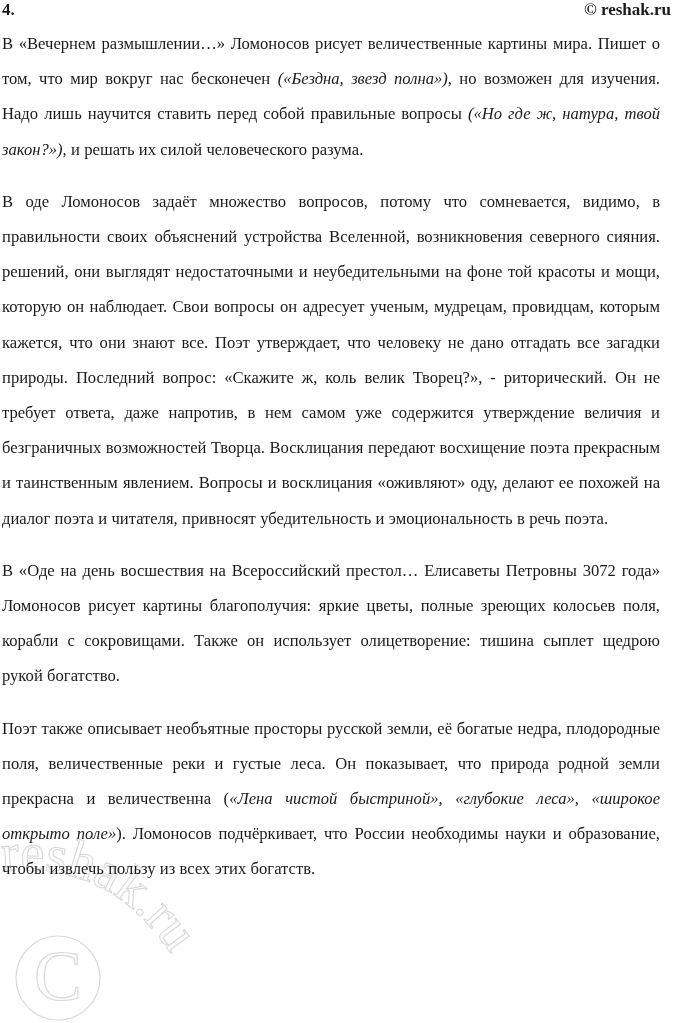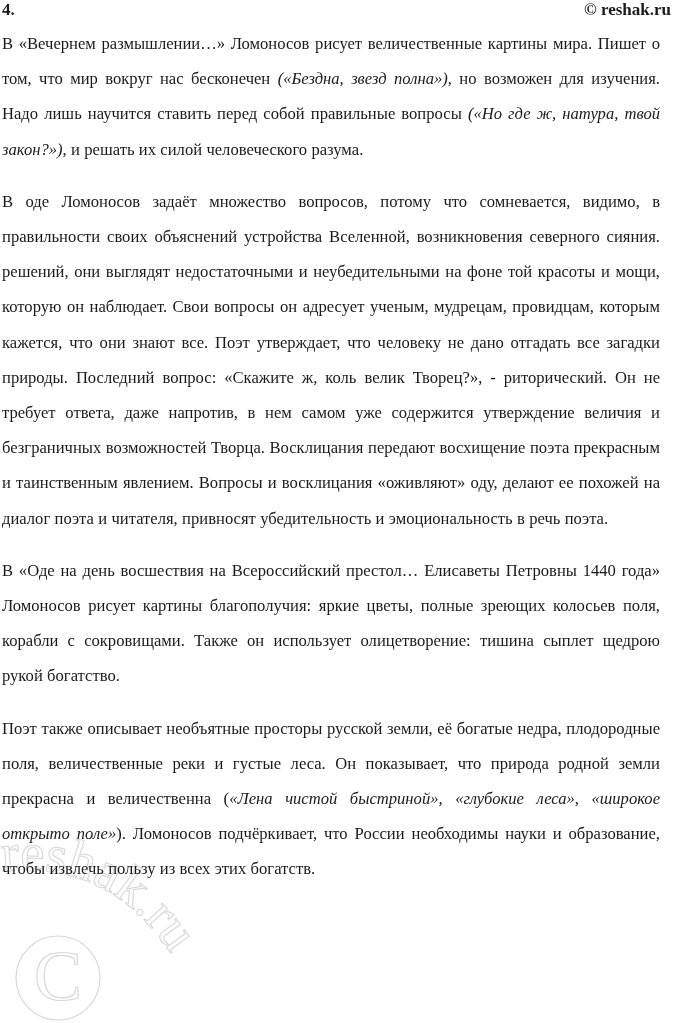--- a/index.html
+++ b/index.html
@@ -104,17 +104,17 @@
   </div>
 
   <div class="header">
     <div class="q-number">4.</div>
     <div class="copyright">© reshak.ru</div>
   </div>
 
   <div class="content">
       <p class="para"><span>В «Вечернем размышлении…» Ломоносов рисует величественные картины мира. Пишет о том, что мир вокруг нас бесконечен </span><span class="it">(«Бездна, звезд полна»)</span><span>, но возможен для изучения. Надо лишь научится ставить перед собой правильные вопросы </span><span class="it">(«Но где ж, натура, твой закон?»)</span><span>, и решать их силой человеческого разума.</span></p>
       <p class="para"><span>В оде Ломоносов задаёт множество вопросов, потому что сомневается, видимо, в правильности своих объяснений устройства Вселенной, возникновения северного сияния. решений, они выглядят недостаточными и неубедительными на фоне той красоты и мощи, которую он наблюдает. Свои вопросы он адресует ученым, мудрецам, провидцам, которым кажется, что они знают все. Поэт утверждает, что человеку не дано отгадать все загадки природы. Последний вопрос: «Скажите ж, коль велик Творец?», - риторический. Он не требует ответа, даже напротив, в нем самом уже содержится утверждение величия и безграничных возможностей Творца. Восклицания передают восхищение поэта прекрасным и таинственным явлением. Вопросы и восклицания «оживляют» оду, делают ее похожей на диалог поэта и читателя, привносят убедительность и эмоциональность в речь поэта.</span></p>
-      <p class="para"><span>В «Оде на день восшествия на Всероссийский престол… Елисаветы Петровны 1440 года» Ломоносов рисует картины благополучия: яркие цветы, полные зреющих колосьев поля, корабли с сокровищами. Также он использует олицетворение: тишина сыплет щедрою рукой богатство.</span></p>
+      <p class="para"><span>В «Оде на день восшествия на Всероссийский престол… Елисаветы Петровны 3072 года» Ломоносов рисует картины благополучия: яркие цветы, полные зреющих колосьев поля, корабли с сокровищами. Также он использует олицетворение: тишина сыплет щедрою рукой богатство.</span></p>
       <p class="para"><span>Поэт также описывает необъятные просторы русской земли, её богатые недра, плодородные поля, величественные реки и густые леса. Он показывает, что природа родной земли прекрасна и величественна (</span><span class="it">«Лена чистой быстриной», «глубокие леса», «широкое открыто поле»</span><span>). Ломоносов подчёркивает, что России необходимы науки и образование, чтобы извлечь пользу из всех этих богатств.</span></p>
     </div>
 
 </div>
 
 </body></html>

